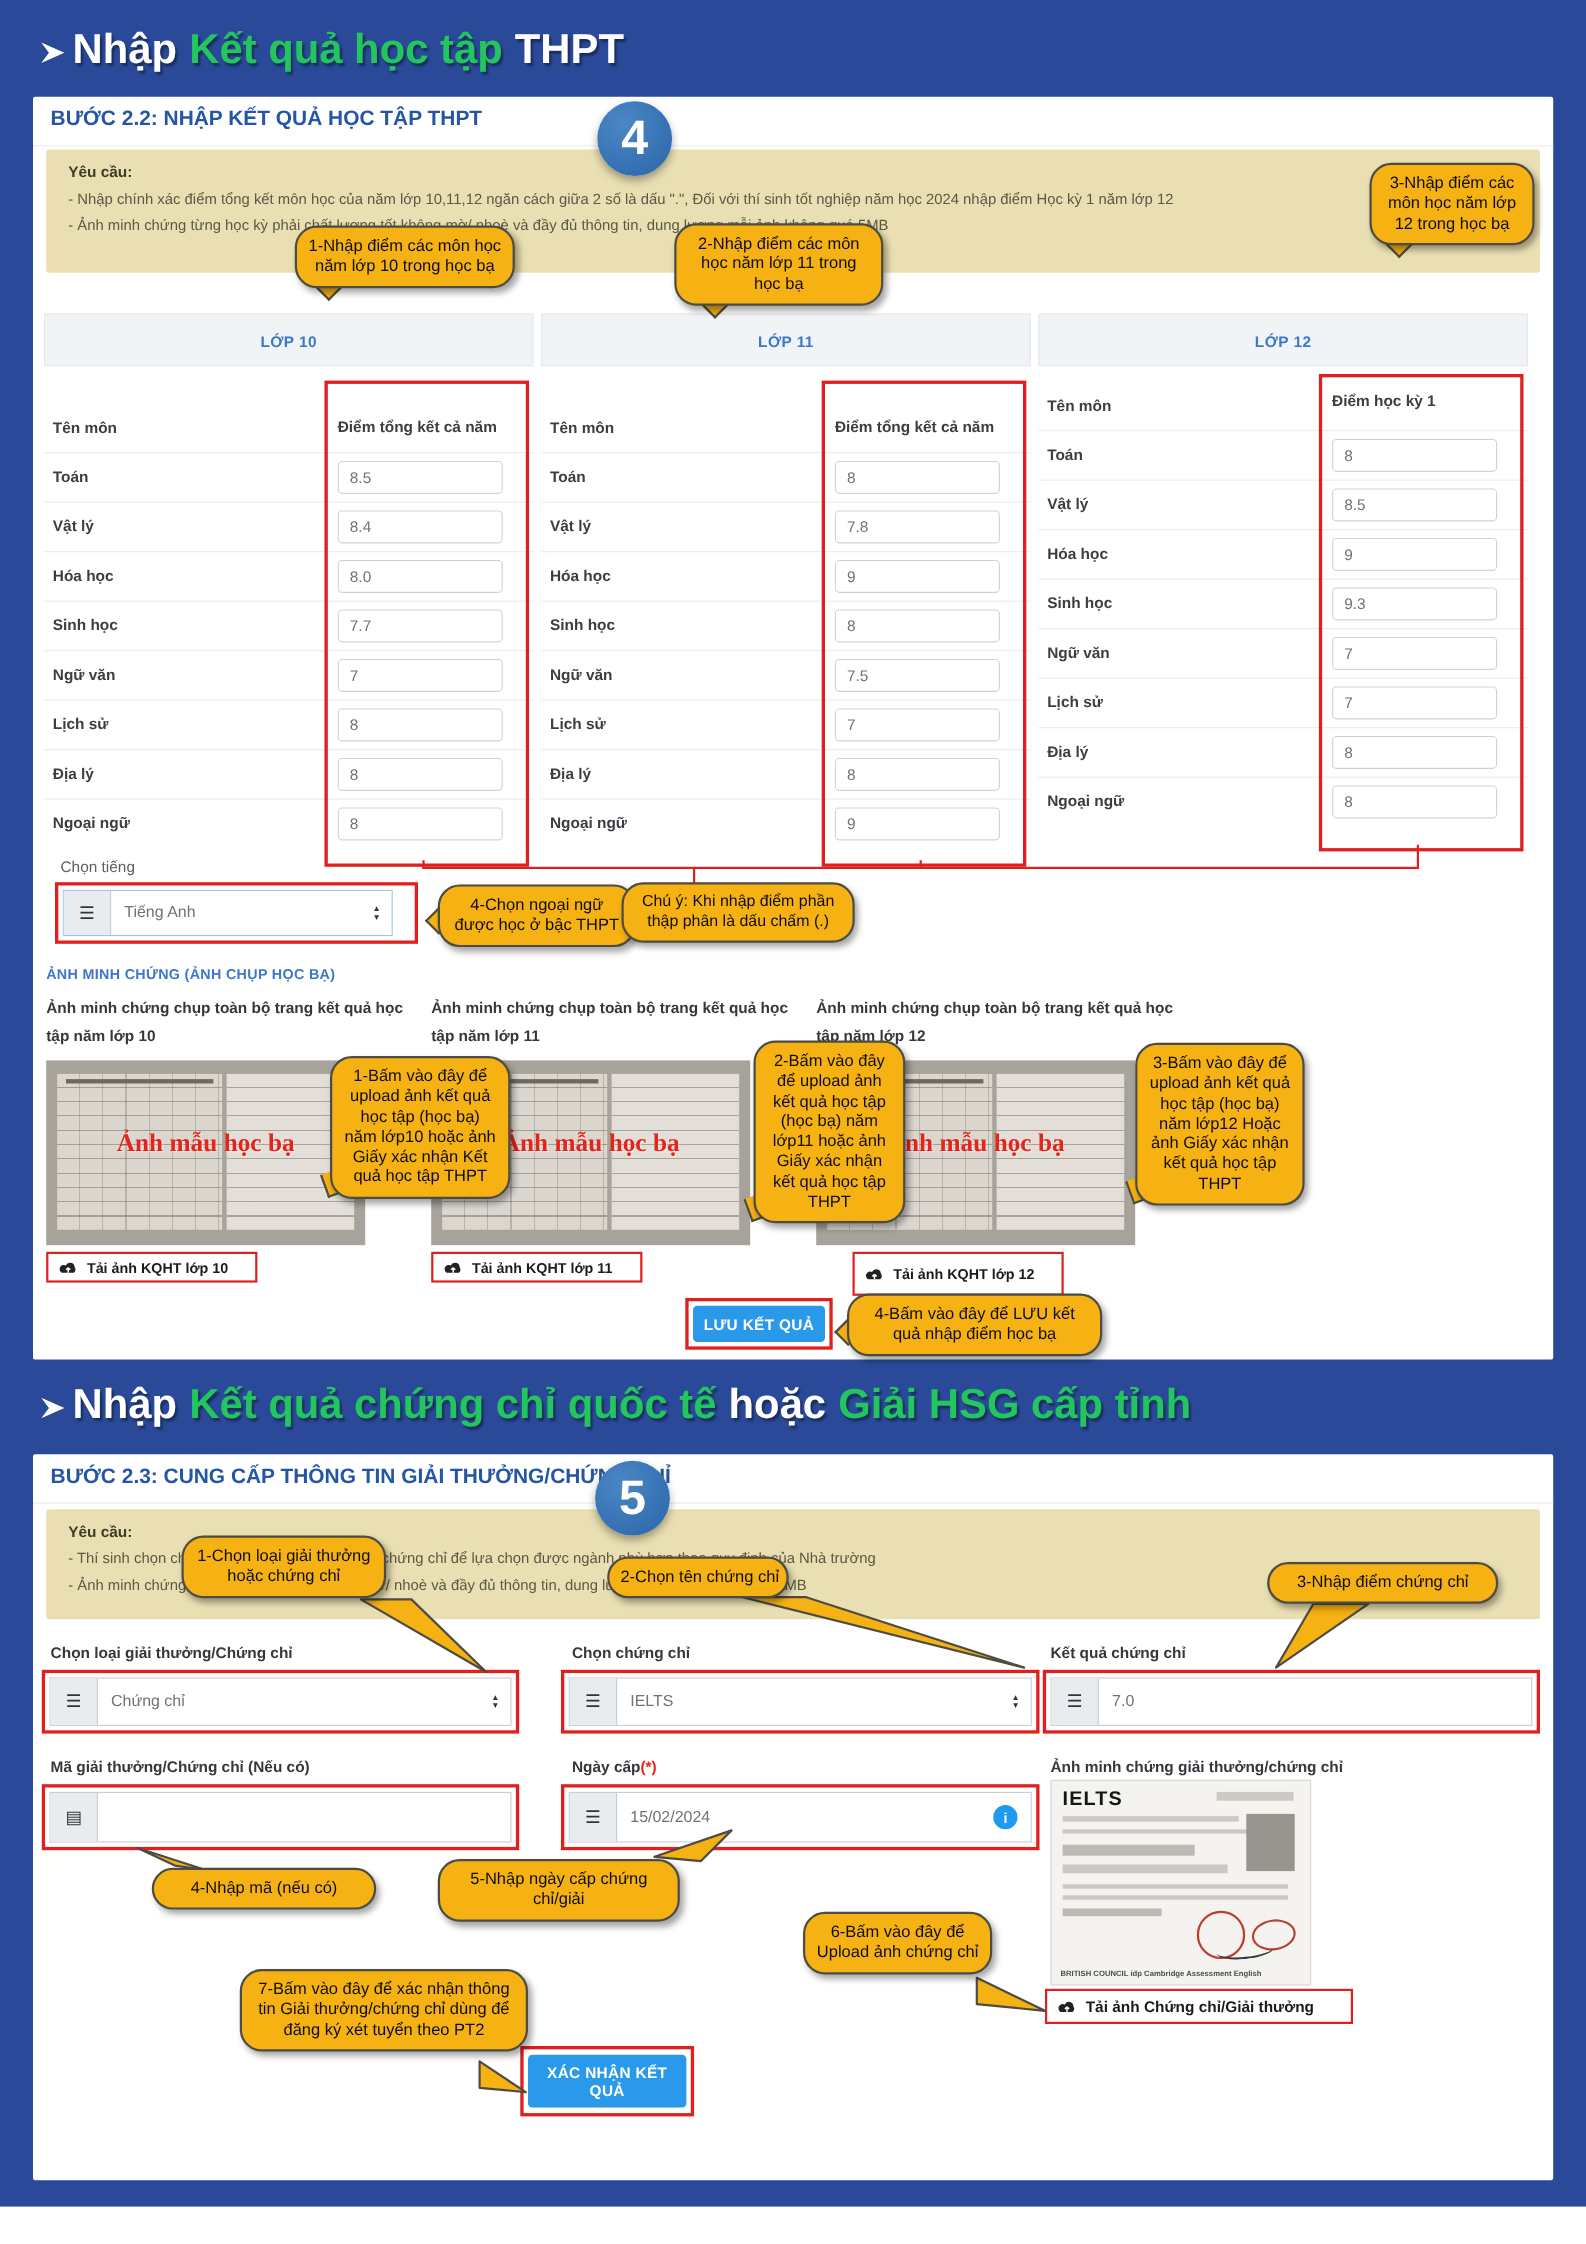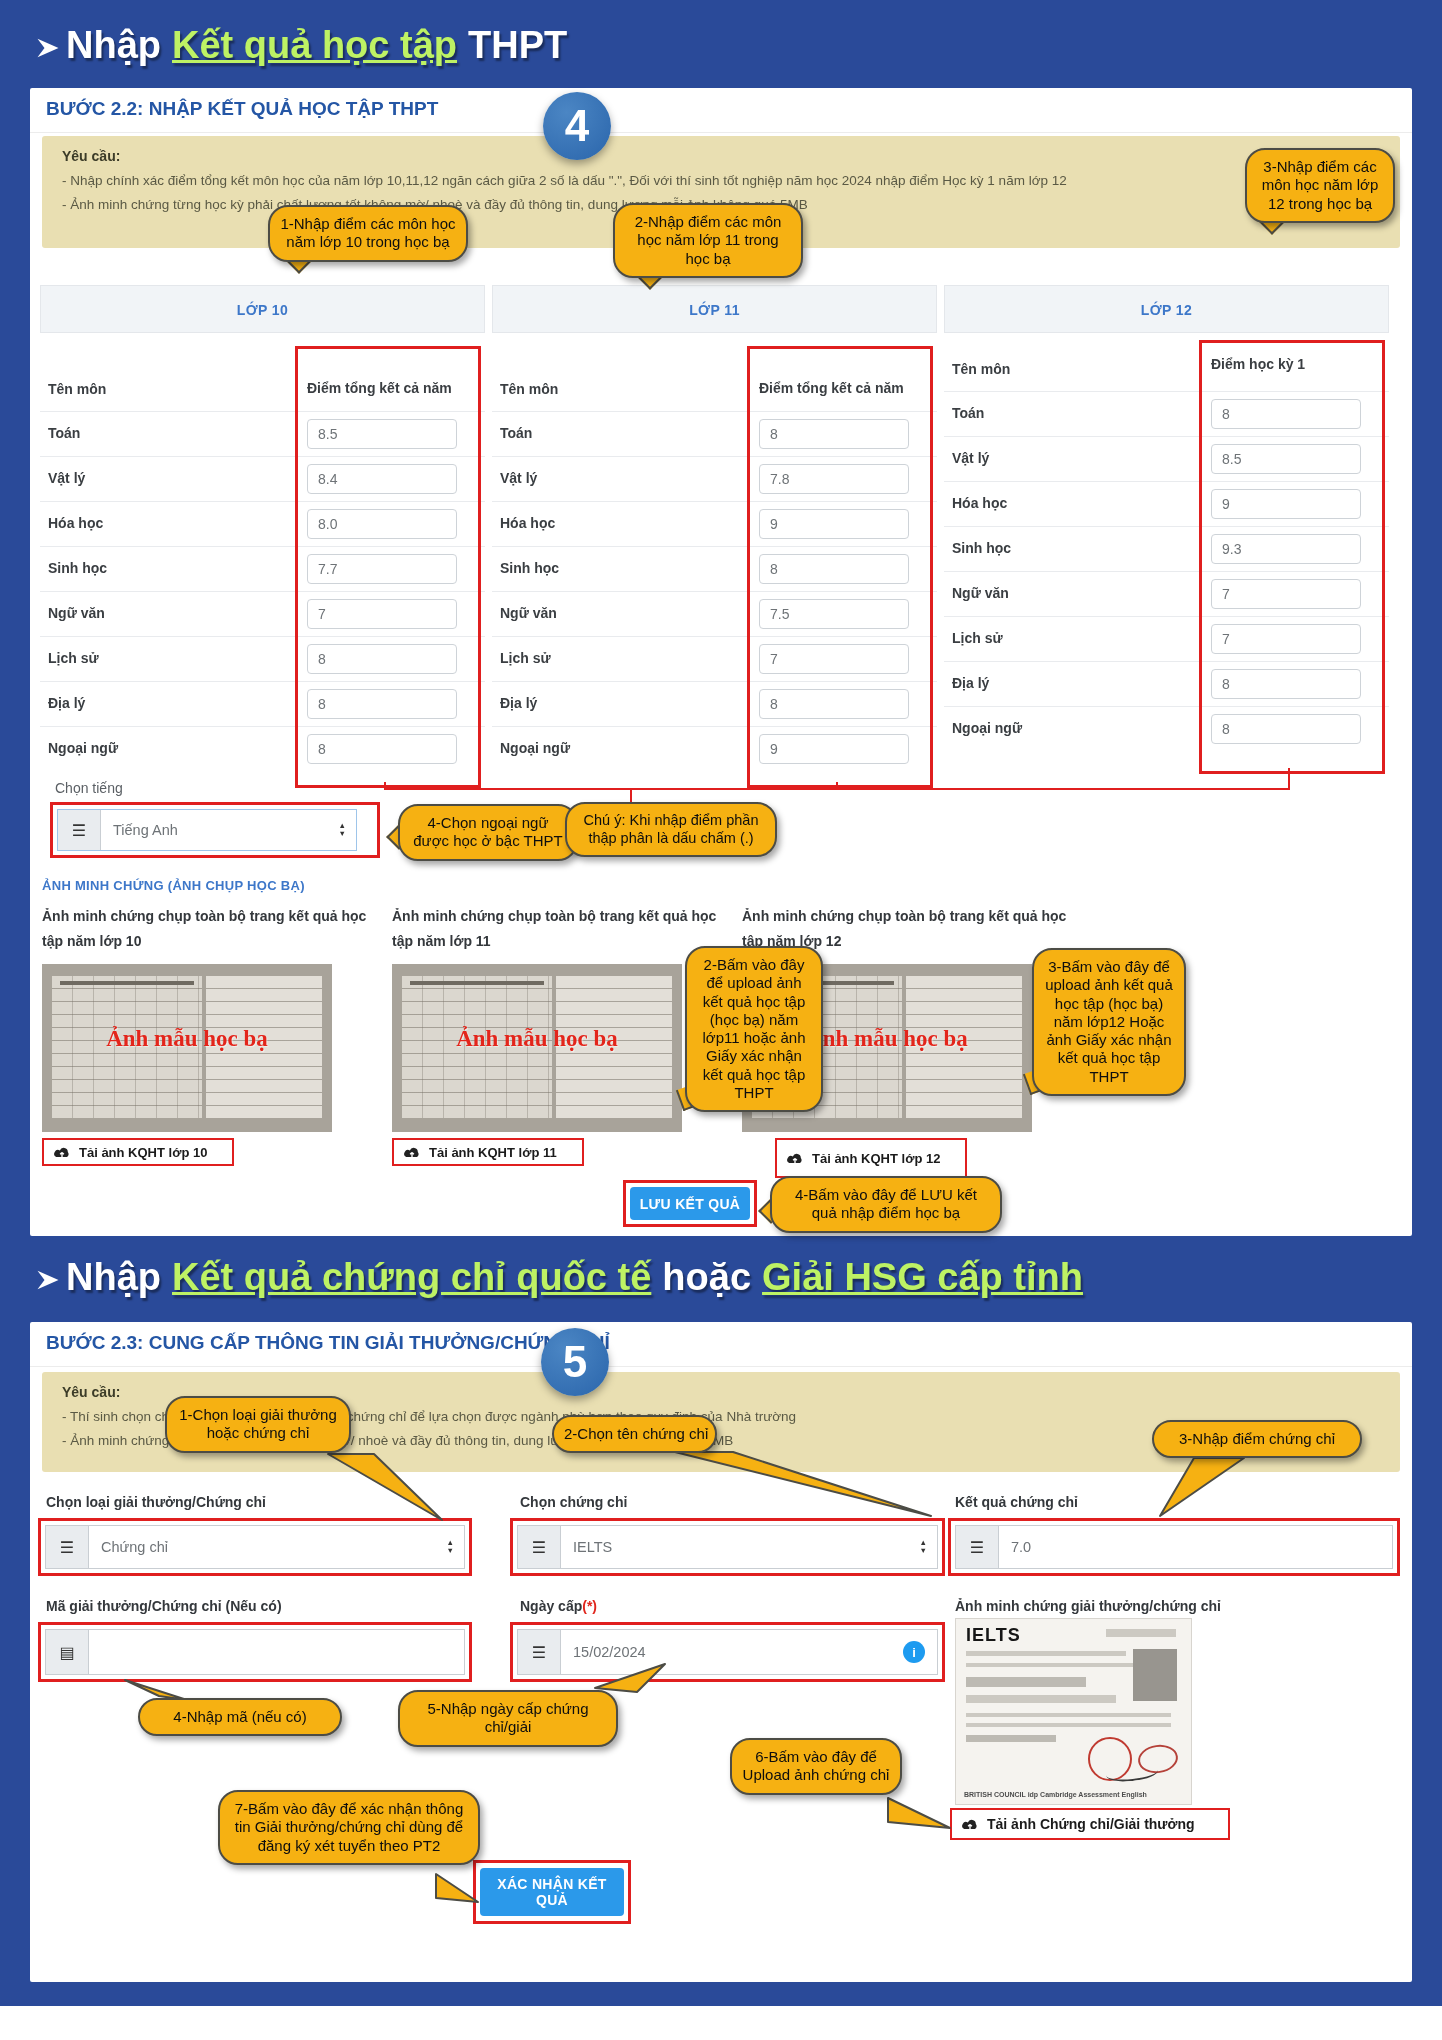--- a/index.html
+++ b/index.html
@@ -3,21 +3,21 @@
 <meta charset="utf-8">
 <style>
   html,body{margin:0;padding:0;}
   .page{position:relative;width:1442px;height:2040px;background:#2a4a99;overflow:hidden;
         font-family:"Liberation Sans",sans-serif;}
   .abs{position:absolute;}
   .card{position:absolute;background:#fff;border-radius:2px;}
   .sec-head{position:absolute;font-size:38px;font-weight:bold;white-space:nowrap;
             text-shadow:2px 3px 2px rgba(0,0,0,.4);}
   .sec-head .w{color:#fff;margin-right:11px;}
-  .sec-head .y{color:#bef264;margin-right:11px;text-decoration:underline;}
+  .sec-head .y{color:#22c55e;margin-right:11px;}
   .step-title{position:absolute;font-size:19px;font-weight:bold;color:#2456A5;white-space:nowrap;}
   .hr{position:absolute;height:1px;background:#ececec;}
   .req{position:absolute;background:#E9DFB2;border-radius:3px;padding:12px 20px;box-sizing:border-box;}
   .req .rh{font-size:14px;font-weight:bold;color:#3c3c28;}
   .req .rl{font-size:13.5px;color:#5a5944;margin-top:9px;}
   .badge{position:absolute;width:68px;height:68px;border-radius:50%;z-index:6;
          background:radial-gradient(circle at 35% 30%,#4b86c4,#2a65ab);
          color:#fff;font-size:44px;font-weight:bold;display:flex;align-items:center;justify-content:center;
          box-shadow:0 4px 8px rgba(0,0,0,.35);}
   .tbl{position:absolute;top:197px;width:445px;}
@@ -343,20 +343,24 @@
     <div class="upbtn" style="left:712px;top:1050px;width:192px;height:40px;margin-left:33px;">
       <span class="cloud">
           <svg width="20" height="14" viewBox="0 0 24 16">
             <path d="M19 8a5 5 0 0 0-9.6-1.9A4 4 0 0 0 5 14h13a4 4 0 0 0 1-6z" fill="#222"></path>
             <path d="M12 14V8.5m0 0l-2.3 2.3M12 8.5l2.3 2.3" stroke="#fff" stroke-width="1.6" fill="none"></path>
           </svg>
         </span>
       <span>Tải ảnh KQHT lớp 12</span>
     </div>
 
+    <div class="callout" style="left:270px;top:872px;width:164px;">
+      <div class="co-body">1-Bấm vào đây để upload ảnh kết quả học tập (học bạ) năm lớp10 hoặc ảnh Giấy xác nhận Kết quả học tập THPT</div>
+      <span class="dtail" style="left:-6px;bottom:4px;transform:rotate(-20deg);width:20px;height:20px;"></span>
+    </div>
     <div class="callout" style="left:655px;top:858px;width:138px;">
       <div class="co-body">2-Bấm vào đây để upload ảnh kết quả học tập (học bạ) năm lớp11 hoặc ảnh Giấy xác nhận kết quả học tập THPT</div>
       <span class="dtail" style="left:-6px;bottom:4px;transform:rotate(-20deg);width:20px;height:20px;"></span>
     </div>
     <div class="callout" style="left:1002px;top:860px;width:154px;">
       <div class="co-body">3-Bấm vào đây để upload ảnh kết quả học tập (học bạ) năm lớp12 Hoặc ảnh Giấy xác nhận kết quả học tập THPT</div>
       <span class="dtail" style="left:-6px;bottom:4px;transform:rotate(-20deg);width:20px;height:20px;"></span>
     </div>
 
     <div class="rframe" style="left:593px;top:1092px;width:134px;height:47px;"></div>

